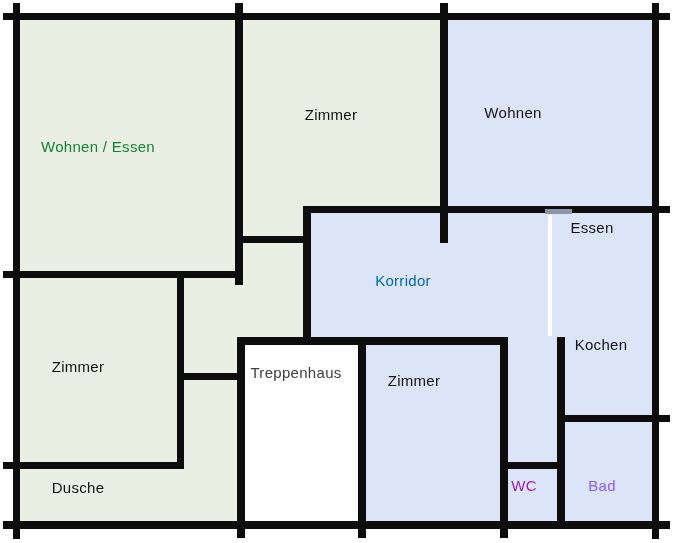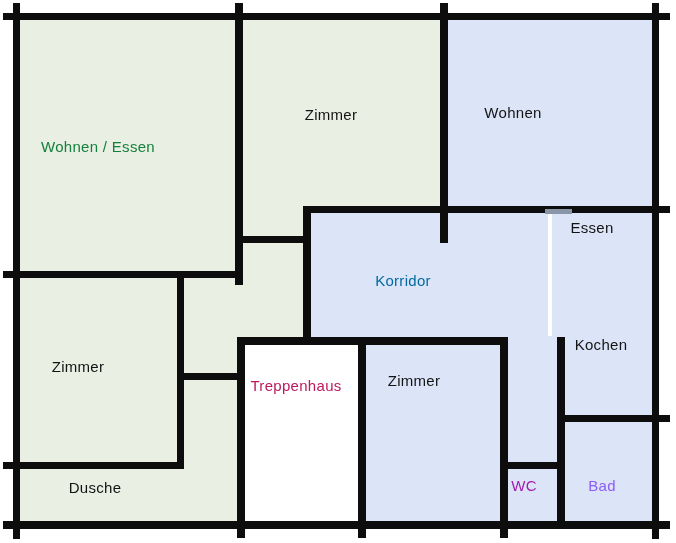--- a/index.html
+++ b/index.html
@@ -64,18 +64,18 @@
     <div class="wall" style="left: 502px; top: 462px; width: 63px; height: 7px; background: rgb(13, 13, 13);"></div>
     <div class="door-mark" style="left: 545px; top: 209px; width: 27px; height: 5px; background: rgb(139, 149, 168);"></div>
     <div class="door-mark" style="left: 548px; top: 214px; width: 4px; height: 122px; background: rgb(255, 255, 255);"></div>
     <div class="room-label" style="left: 98px; top: 146px; color: #15803d;">Wohnen / Essen</div>
     <div class="room-label" style="left: 331px; top: 114px; color: rgb(20, 20, 20);">Zimmer</div>
     <div class="room-label" style="left: 513px; top: 112px; color: rgb(20, 20, 20);">Wohnen</div>
     <div class="room-label" style="left: 592px; top: 227px; color: rgb(20, 20, 20);">Essen</div>
     <div class="room-label" style="left: 403px; top: 280px; color: #0369a1;">Korridor</div>
     <div class="room-label" style="left: 601px; top: 344px; color: rgb(20, 20, 20);">Kochen</div>
     <div class="room-label" style="left: 78px; top: 366px; color: rgb(20, 20, 20);">Zimmer</div>
-    <div class="room-label" style="left: 296px; top: 385px; color: #be185d;">Treppenhaus</div>
+    <div class="room-label" style="left: 296px; top: 372px; color: #404040;">Treppenhaus</div>
     <div class="room-label" style="left: 414px; top: 380px; color: rgb(20, 20, 20);">Zimmer</div>
-    <div class="room-label" style="left: 95px; top: 487px; color: rgb(20, 20, 20);">Dusche</div>
+    <div class="room-label" style="left: 78px; top: 487px; color: rgb(20, 20, 20);">Dusche</div>
     <div class="room-label" style="left: 524px; top: 485px; color: #a21caf;">WC</div>
     <div class="room-label" style="left: 602px; top: 485px; color: #8b5cf6;">Bad</div>
   </div>
 
 </body></html>

